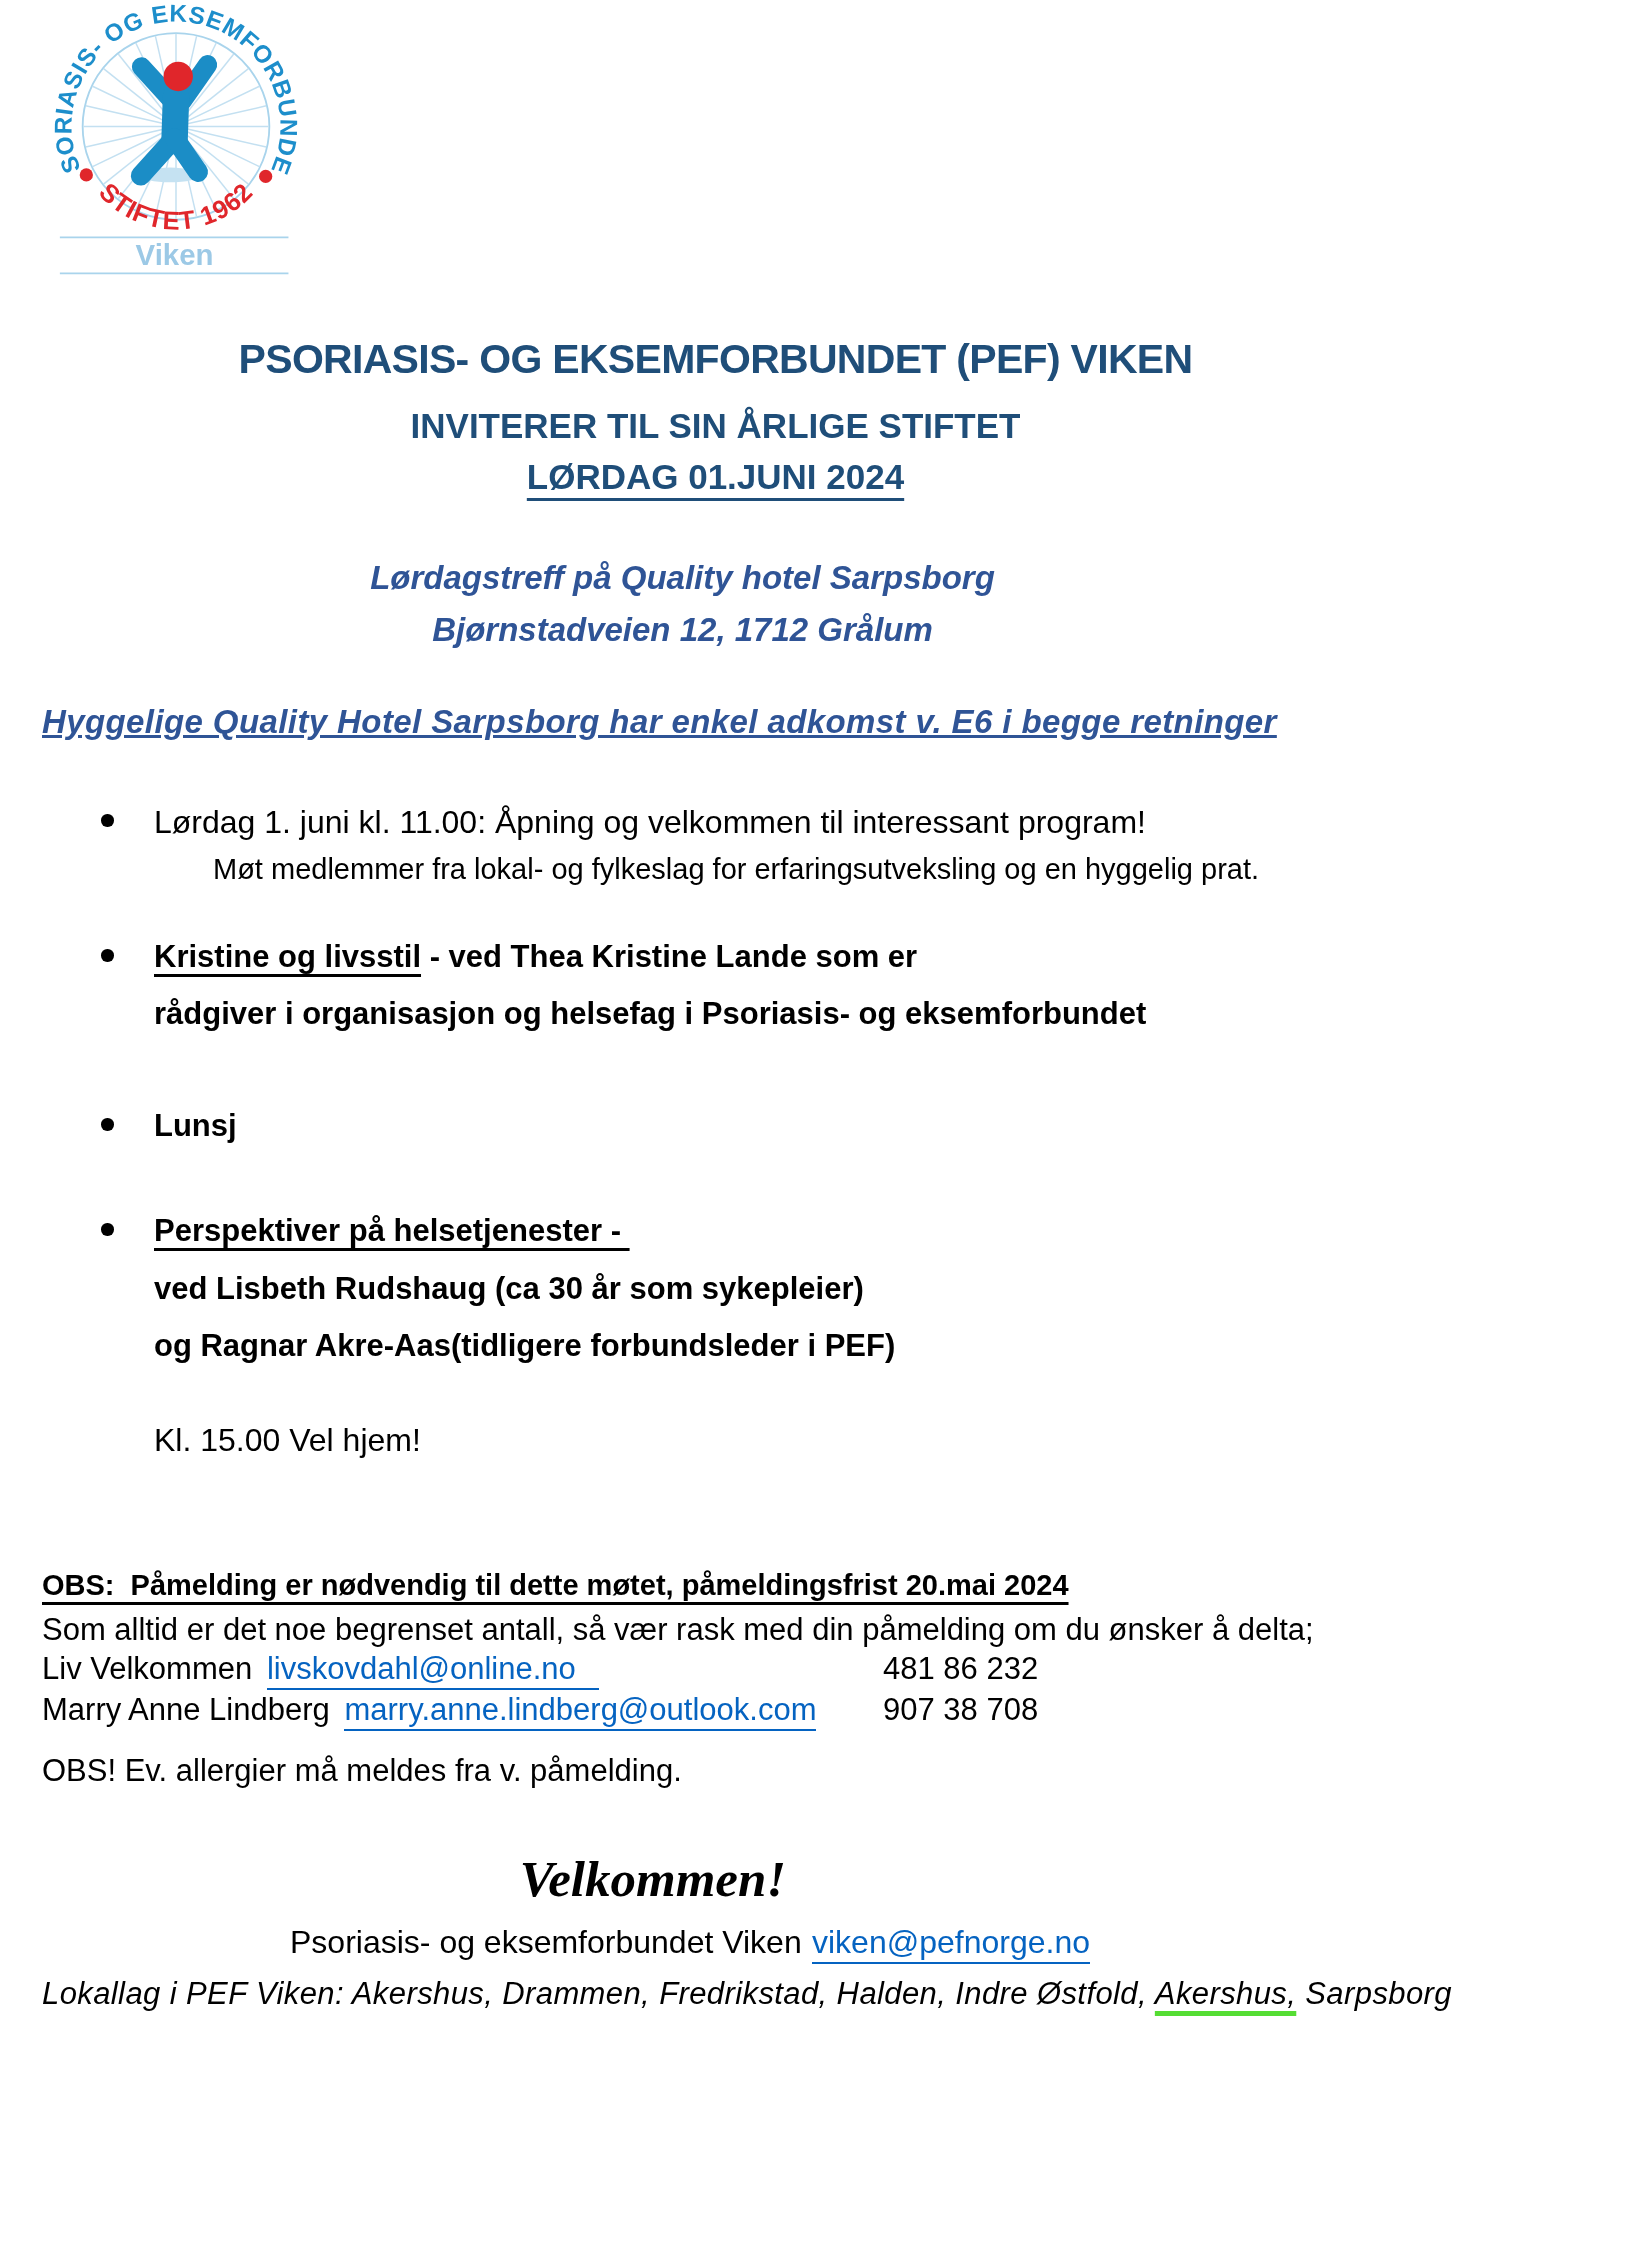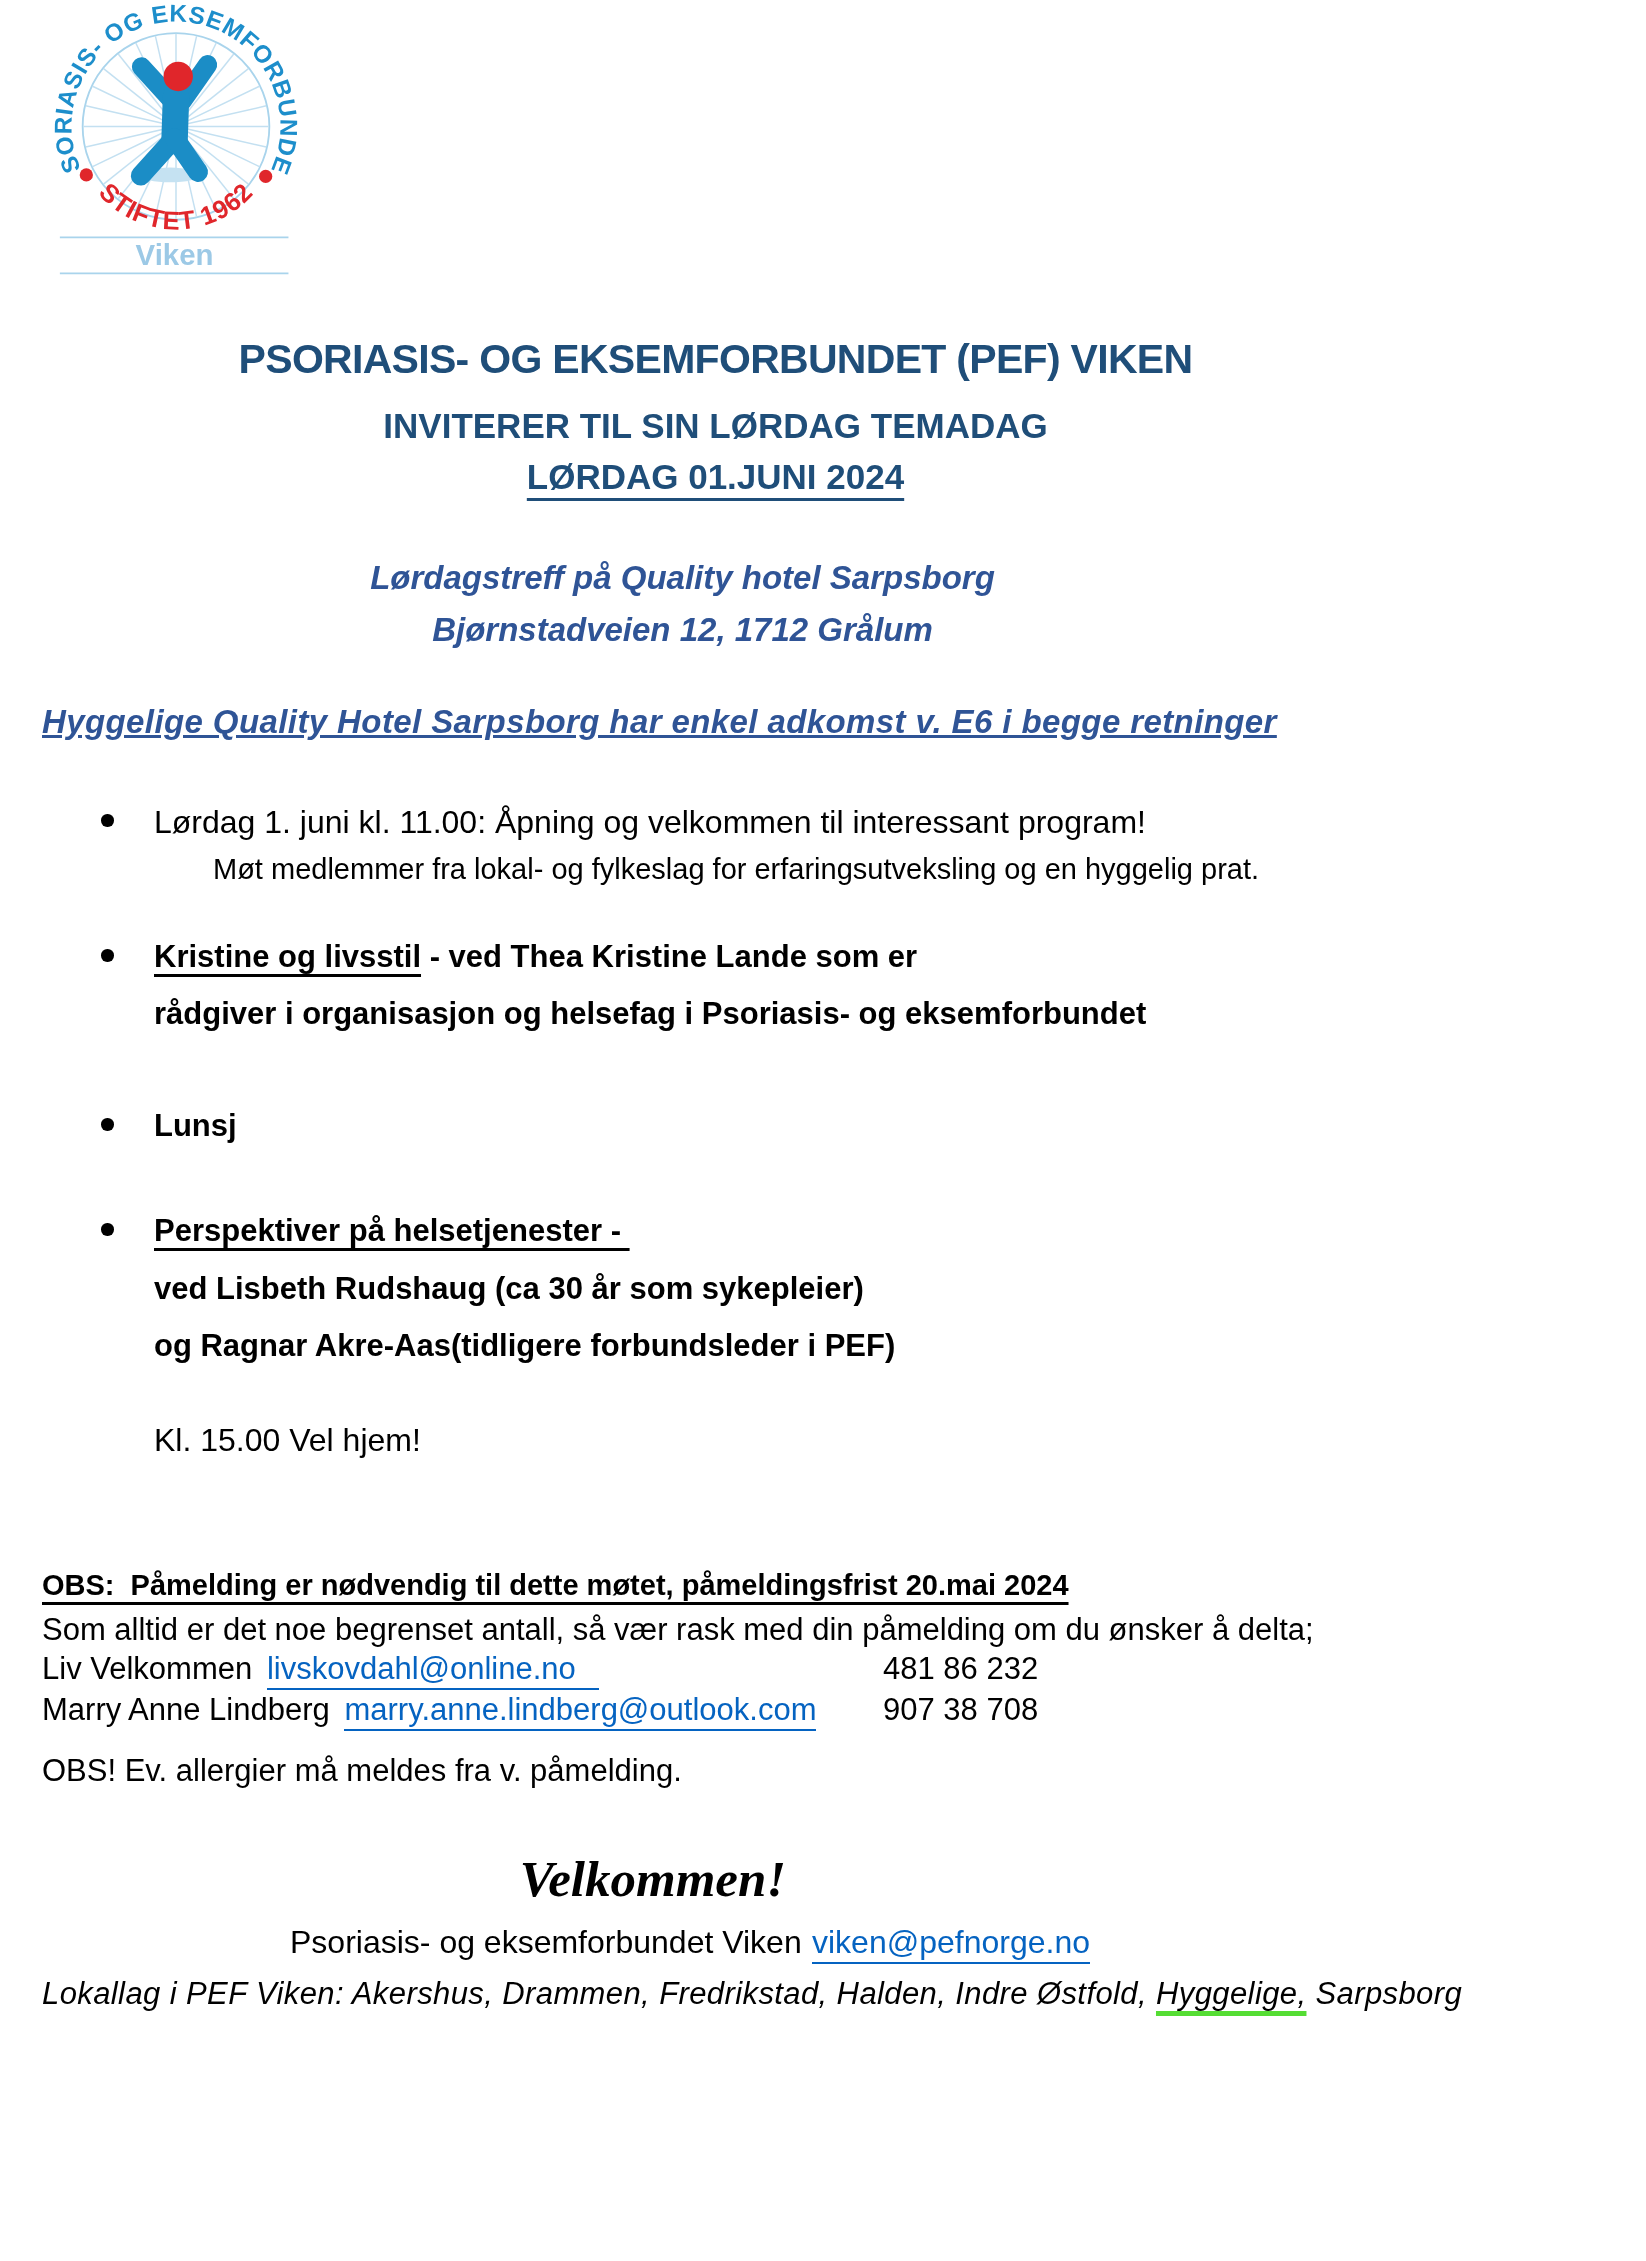--- a/index.html
+++ b/index.html
@@ -113,21 +113,21 @@
       <textPath href="#arcBottom" startOffset="50%">STIFTET 1962</textPath>
     </text>
     <circle cx="78" cy="238" r="9" fill="#E0262B"></circle>
     <circle cx="322" cy="240" r="9" fill="#E0262B"></circle>
     <line x1="42" y1="323" x2="353" y2="323" stroke="#A9D4EC" stroke-width="2.5"></line>
     <line x1="42" y1="372" x2="353" y2="372" stroke="#A9D4EC" stroke-width="2.5"></line>
     <text class="viken-text" x="198" y="361" text-anchor="middle">Viken</text>
   </svg>
 
   <div class="abs center title1">PSORIASIS- OG EKSEMFORBUNDET (PEF) VIKEN</div>
-  <div class="abs center title2">INVITERER TIL SIN LØRDAG TEMADAG</div>
+  <div class="abs center title2">INVITERER TIL SIN ÅRLIGE STIFTET</div>
   <div class="abs center title3"><span class="u4">LØRDAG 01.JUNI 2024</span></div>
 
   <div class="abs center venue1">Lørdagstreff på Quality hotel Sarpsborg</div>
   <div class="abs center venue2">Bjørnstadveien 12, 1712 Grålum</div>
   <div class="abs access">Hyggelige Quality Hotel Sarpsborg har enkel adkomst v. E6 i begge retninger</div>
 
   <div class="bullet-line b1">
     <span class="dot"></span>
     <span>Lørdag 1. juni kl. 11.00: Åpning og velkommen til interessant program!</span>
   </div>
@@ -167,17 +167,17 @@
 
   <div class="abs allergy">OBS! Ev. allergier må meldes fra v. påmelding.</div>
 
   <div class="abs center welcome">Velkommen!</div>
 
   <div class="abs center orgline">
     <span>Psoriasis- og eksemforbundet Viken</span><a class="org-email" href="#">viken@pefnorge.no</a>
   </div>
 
   <div class="abs locals">
-    <span>Lokallag i PEF Viken: Akershus, Drammen, Fredrikstad, Halden, Indre Østfold, </span><span class="green-ul">Hyggelige,</span><span> Sarpsborg</span>
+    <span>Lokallag i PEF Viken: Akershus, Drammen, Fredrikstad, Halden, Indre Østfold, </span><span class="green-ul">Akershus,</span><span> Sarpsborg</span>
   </div>
 
 </div>
 
 
 </body></html>

